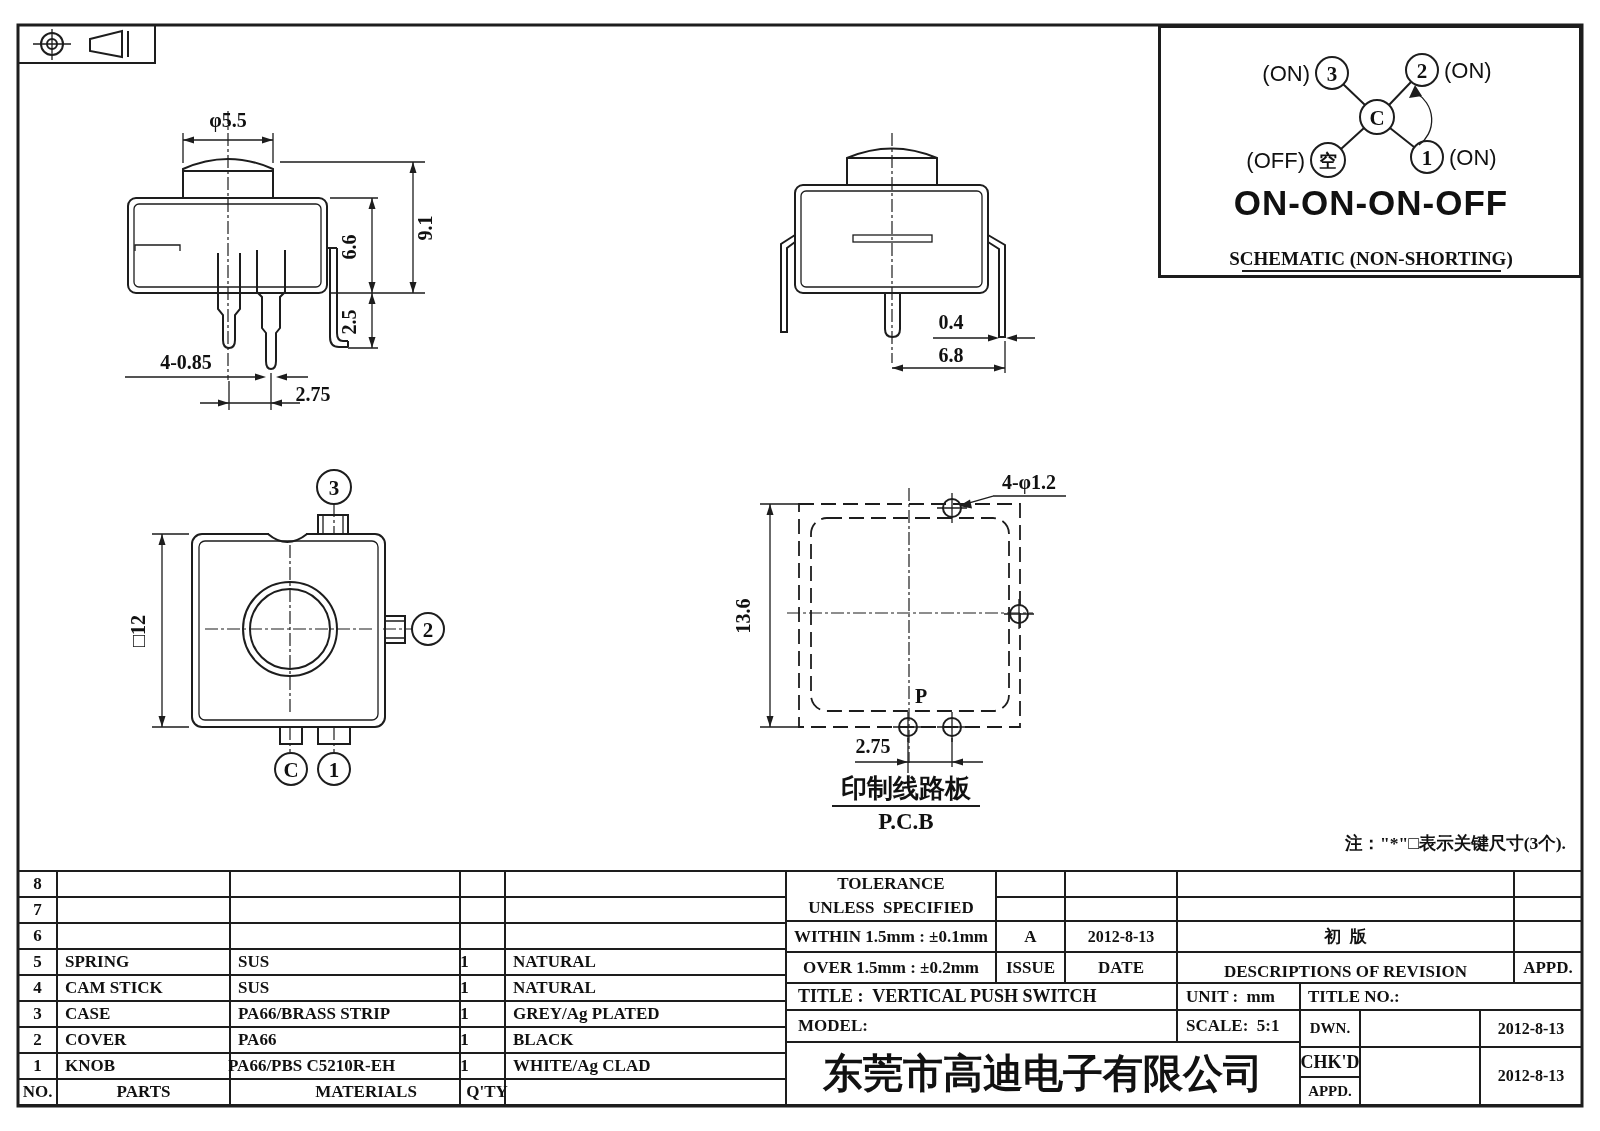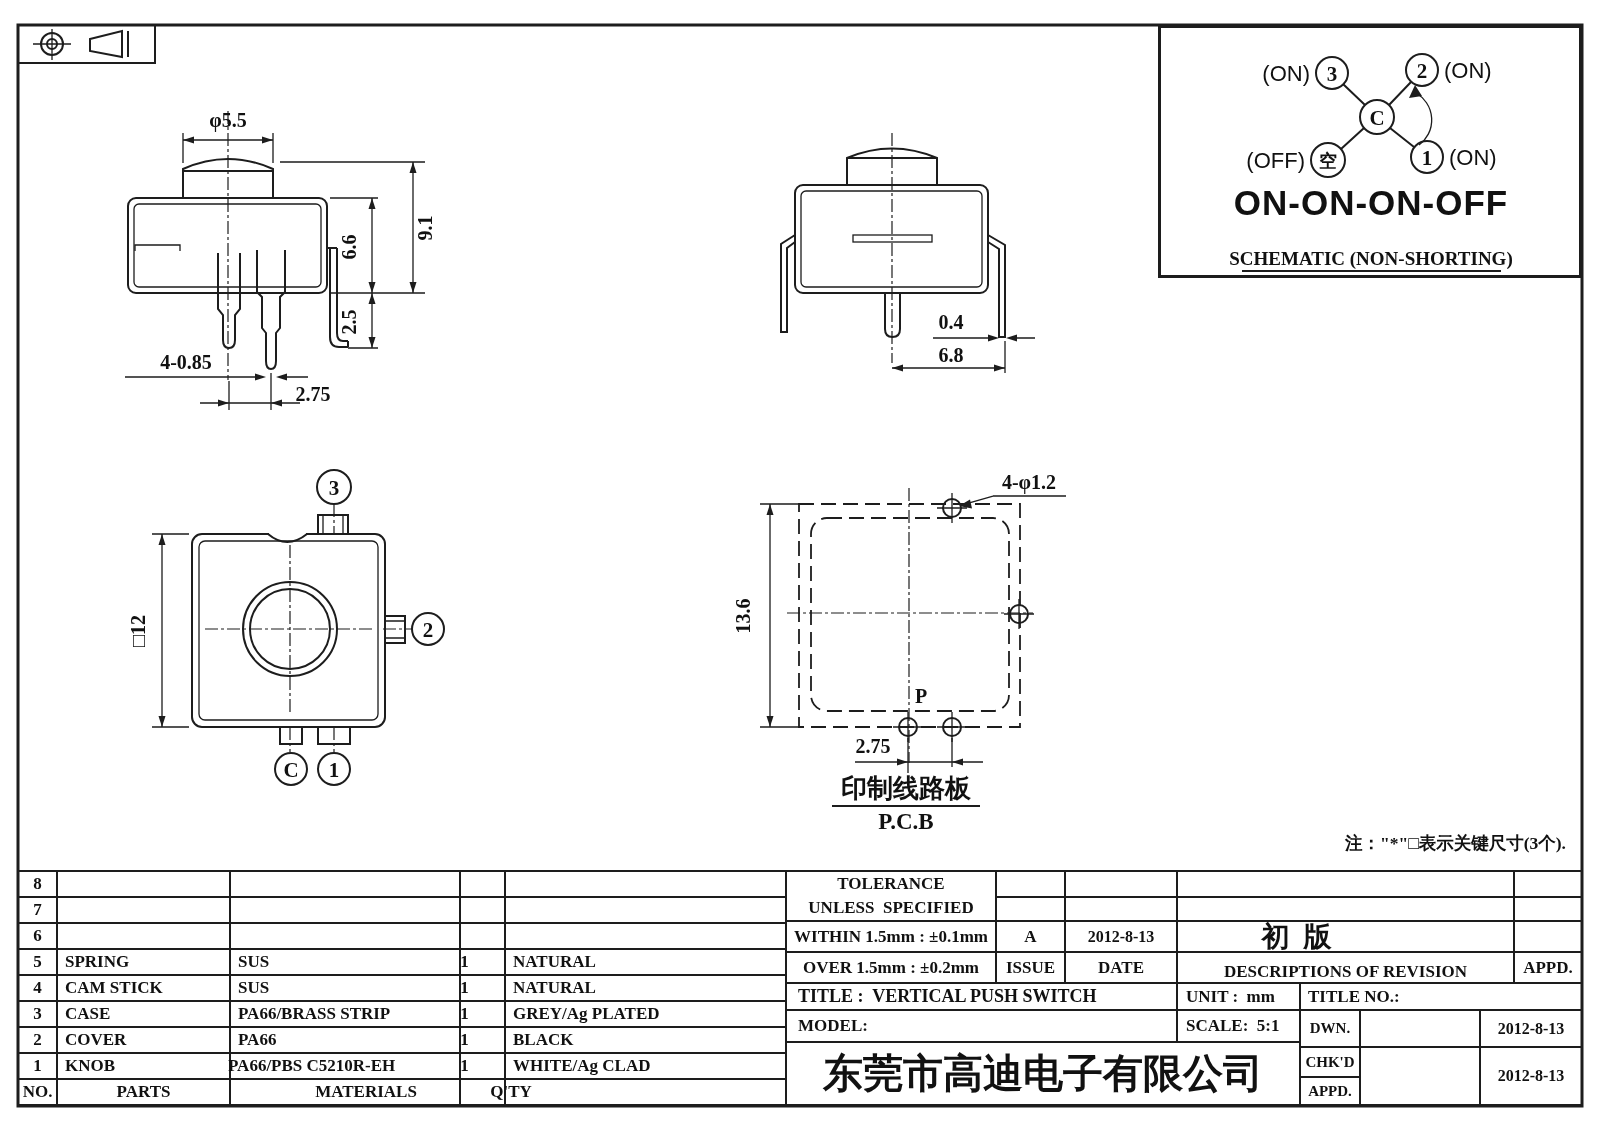--- a/index.html
+++ b/index.html
@@ -264,45 +264,45 @@
 
     <div class="t tc" style="left:18px;top:1053px;width:39px;height:26px">1</div>
     <div class="t tl" style="left:65px;top:1053px;width:160px;height:26px">KNOB</div>
     <div class="t tl" style="left:228px;top:1053px;width:200px;height:26px">PA66/PBS C5210R-EH</div>
     <div class="t tc" style="left:442px;top:1053px;width:45px;height:26px">1</div>
     <div class="t tl" style="left:513px;top:1053px;width:260px;height:26px">WHITE/Ag CLAD</div>
 
     <div class="t tc" style="left:18px;top:1079px;width:39px;height:26px">NO.</div>
     <div class="t tc" style="left:57px;top:1079px;width:173px;height:26px">PARTS</div>
     <div class="t tc" style="left:230px;top:1079px;width:272px;height:26px">MATERIALS</div>
-    <div class="t tc" style="left:484px;top:1079px;width:54px;height:26px">Q'TY</div>
+    <div class="t tc" style="left:460px;top:1079px;width:54px;height:26px">Q'TY</div>
     <div class="t tc" style="left:505px;top:1079px;width:281px;height:26px"></div>
   </div>
 
   <div>
     <div class="t tc" style="left:786px;top:871px;width:210px;height:26px">TOLERANCE</div>
     <div class="t tc" style="left:786px;top:895px;width:210px;height:26px">UNLESS  SPECIFIED</div>
     <div class="t tc" style="left:786px;top:921px;width:210px;height:31px">WITHIN 1.5mm : ±0.1mm</div>
     <div class="t tc" style="left:786px;top:952px;width:210px;height:31px">OVER 1.5mm : ±0.2mm</div>
     <div class="t tc" style="left:996px;top:921px;width:69px;height:31px">A</div>
     <div class="t tc" style="left:996px;top:952px;width:69px;height:31px">ISSUE</div>
     <div class="t tc" style="left:1065px;top:921px;width:112px;height:31px;font-size:16px">2012-8-13</div>
     <div class="t tc" style="left:1065px;top:952px;width:112px;height:31px">DATE</div>
-    <div class="t tc" style="left:1128px;top:921px;width:337px;height:31px;font-size:28px">初  版</div>
+    <div class="t tc" style="left:1177px;top:921px;width:337px;height:31px;font-size:17px">初  版</div>
     <div class="t tc" style="left:1177px;top:952px;width:337px;height:40px">DESCRIPTIONS OF REVISION</div>
     <div class="t tc" style="left:1514px;top:952px;width:68px;height:31px">APPD.</div>
   </div>
 
   <div>
     <div class="t tl" style="left:798px;top:983px;width:375px;height:27px;font-size:18px">TITLE :  VERTICAL PUSH SWITCH</div>
     <div class="t tl" style="left:1186px;top:983px;width:110px;height:27px">UNIT :  mm</div>
     <div class="t tl" style="left:1308px;top:983px;width:270px;height:27px">TITLE NO.:</div>
     <div class="t tl" style="left:798px;top:1010px;width:375px;height:32px">MODEL:</div>
     <div class="t tl" style="left:1186px;top:1010px;width:110px;height:32px">SCALE:  5:1</div>
     <div class="t tc" style="left:786px;top:1042px;width:514px;height:63px;font-size:40px;font-weight:bold;font-family:'Liberation Sans',sans-serif">东莞市高迪电子有限公司</div>
     <div class="t tc" style="left:1300px;top:1010px;width:60px;height:37px;font-size:15px">DWN.</div>
-    <div class="t tc" style="left:1300px;top:1047px;width:60px;height:30px;font-size:15px">CHK'D</div>
+    <div class="t tc" style="left:1300px;top:1047px;width:60px;height:30px;font-size:18px">CHK'D</div>
     <div class="t tc" style="left:1300px;top:1077px;width:60px;height:28px;font-size:15px">APPD.</div>
     <div class="t tc" style="left:1480px;top:1010px;width:102px;height:37px;font-size:16px">2012-8-13</div>
     <div class="t tc" style="left:1480px;top:1047px;width:102px;height:58px;font-size:16px">2012-8-13</div>
   </div>
 
 </div>
 
 </body></html>

